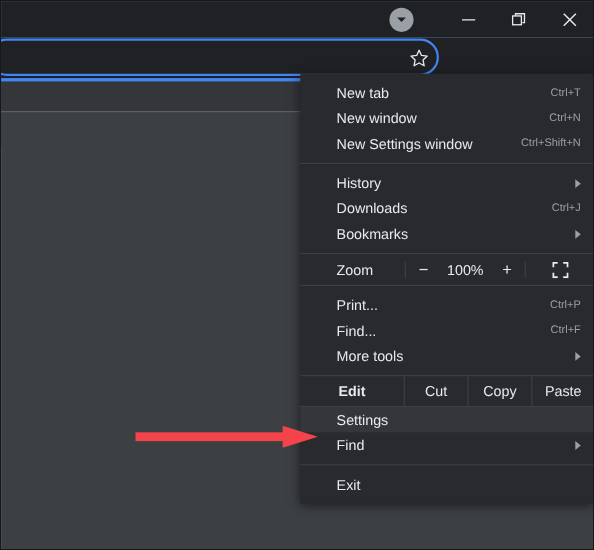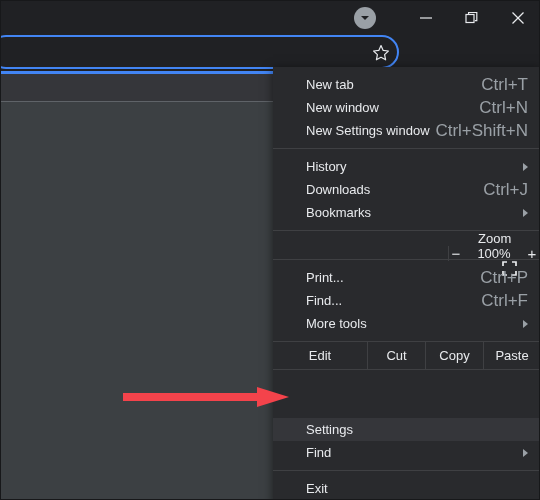--- a/index.html
+++ b/index.html
@@ -163,45 +163,44 @@
   .mi {
     position: relative;
     display: flex;
     align-items: center;
     height: 23px;
     padding: 0 12px 0 33px;
     cursor: default;
     white-space: nowrap;
   }
   .mi .label { flex: 1; font-size: 13px; color: #e8eaed; }
-  .mi .accel { font-size: 17px; color: #9aa0a6; }
-  .mi.hover { background: #35363a; margin-top: 48px; }
+  .mi .accel { font-size: 10px; color: #9aa0a6; }
+  .mi.hover { background: #35363a; }
 
   .caret {
     width: 0; height: 0;
     border-left: 5px solid #9aa0a6;
     border-top: 4px solid transparent;
     border-bottom: 4px solid transparent;
     margin-left: 6px;
   }
 
   .sep {
     height: 1px;
     background: #3f4043;
     margin: 6px 0;
   }
 
   
   .zoom-row {
     display: flex;
-    align-items: flex-end;
+    align-items: center;
     height: 30px;
     border-top: 1px solid #3f4043;
     border-bottom: 1px solid #3f4043;
-    flex-direction: column;
   }
   .zoom-label {
     width: 95px;
     display: flex; align-items: center;
     padding-left: 33px;
     font-size: 13px;
     color: #e8eaed;
   }
   .zoom-ctrl {
     flex: 1;
@@ -228,21 +227,21 @@
     border-top: 1px solid #3f4043;
     border-bottom: 1px solid #3f4043;
   }
   .edit-cell {
     display: flex; align-items: center; justify-content: center;
     font-size: 13px;
     color: #e8eaed;
     border-right: 1px solid #3f4043;
   }
   .edit-cell:last-child { border-right: none; }
-  .edit-cell.w-edit  { width: 95px; }
+  .edit-cell.w-edit  { width: 95px; font-weight: bold; }
   .edit-cell.w-cut   { width: 58px; }
   .edit-cell.w-copy  { width: 58px; }
   .edit-cell.w-paste { flex: 1; }
 
   
   #arrow {
     position: absolute;
     left: 122px;
     top: 385px;
     width: 166px;

